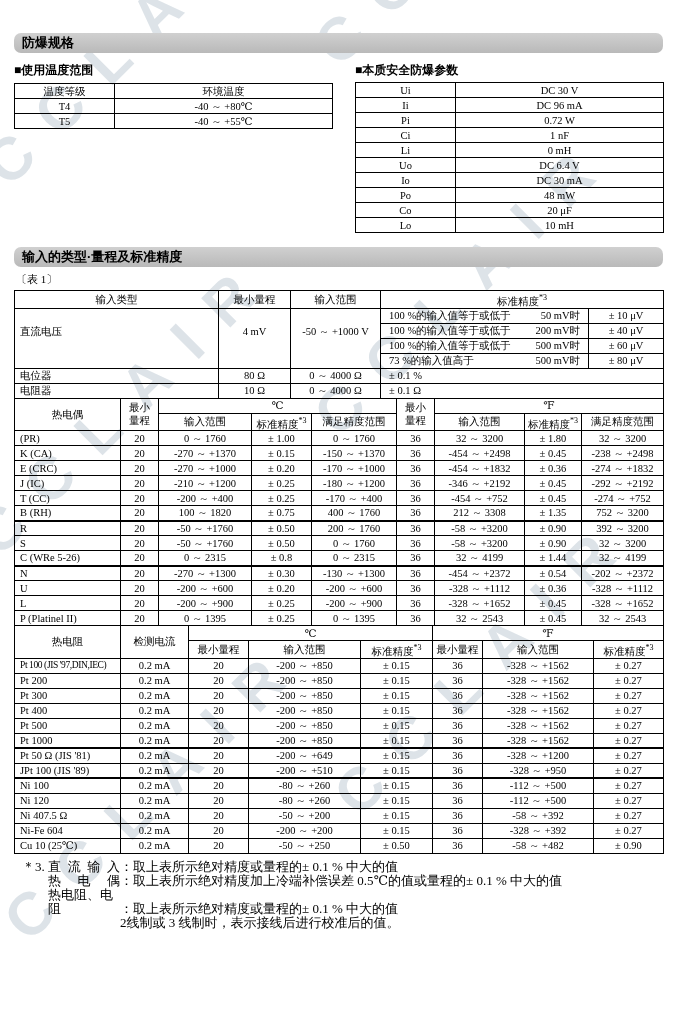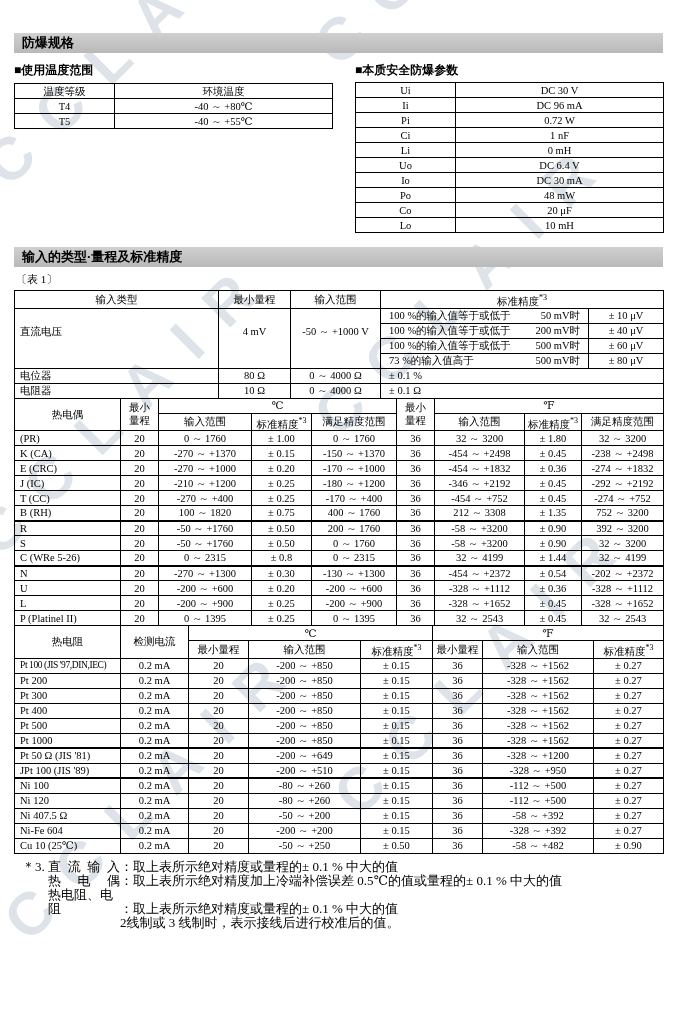--- a/index.html
+++ b/index.html
@@ -19,21 +19,21 @@
     color: rgba(170,184,198,0.40);
     transform: rotate(-45deg); transform-origin: left top;
     white-space: nowrap; pointer-events: none;
   }
   .page { position: relative; z-index: 1; padding: 33px 14px 0 14px; }
 
   .bar {
     background: linear-gradient(#d0d0d0, #b9b9b9);
     font-family: "Liberation Sans", sans-serif;
     font-weight: bold; font-size: 13px;
-    height: 20px; line-height: 15px; padding: 2px 8px;
+    height: 20px; line-height: 15px; padding: 2px 8px; border-radius: 7px;
   }
   .h {
     font-family: "Liberation Sans", sans-serif;
     font-weight: bold; font-size: 12px; margin: 3px 0;
   }
 
   table { border-collapse: collapse; table-layout: fixed; background: transparent; }
   td, th {
     border: 1px solid #000;
     padding: 0 3px; height: 15px; line-height: 13px;
@@ -305,21 +305,21 @@
     <td>-180 ～ +1200</td>
     <td>36</td>
     <td>-346 ～ +2192</td>
     <td>± 0.45</td>
     <td>-292 ～ +2192</td>
   </tr>
 
   <tr>
     <td class="left">T (CC)</td>
     <td>20</td>
-    <td>-270 ～ +400</td>
+    <td>-200 ～ +400</td>
     <td>± 0.25</td>
     <td>-170 ～ +400</td>
     <td>36</td>
     <td>-454 ～ +752</td>
     <td>± 0.45</td>
     <td>-274 ～ +752</td>
   </tr>
 
   <tr>
     <td class="left">B (RH)</td>

